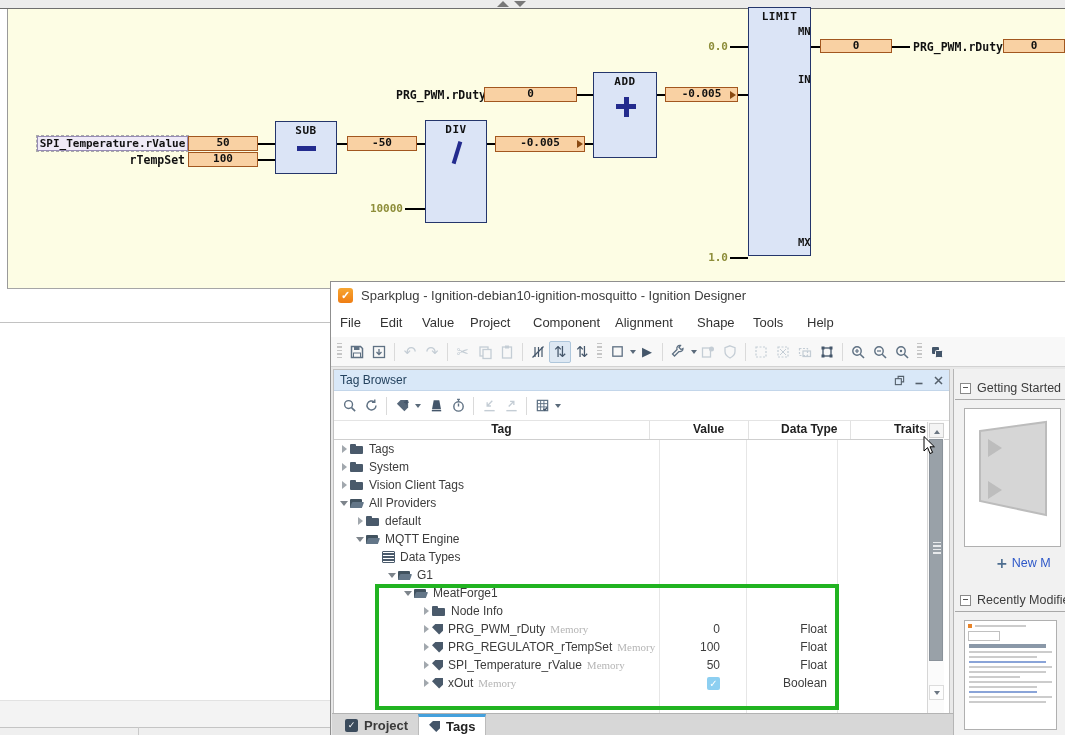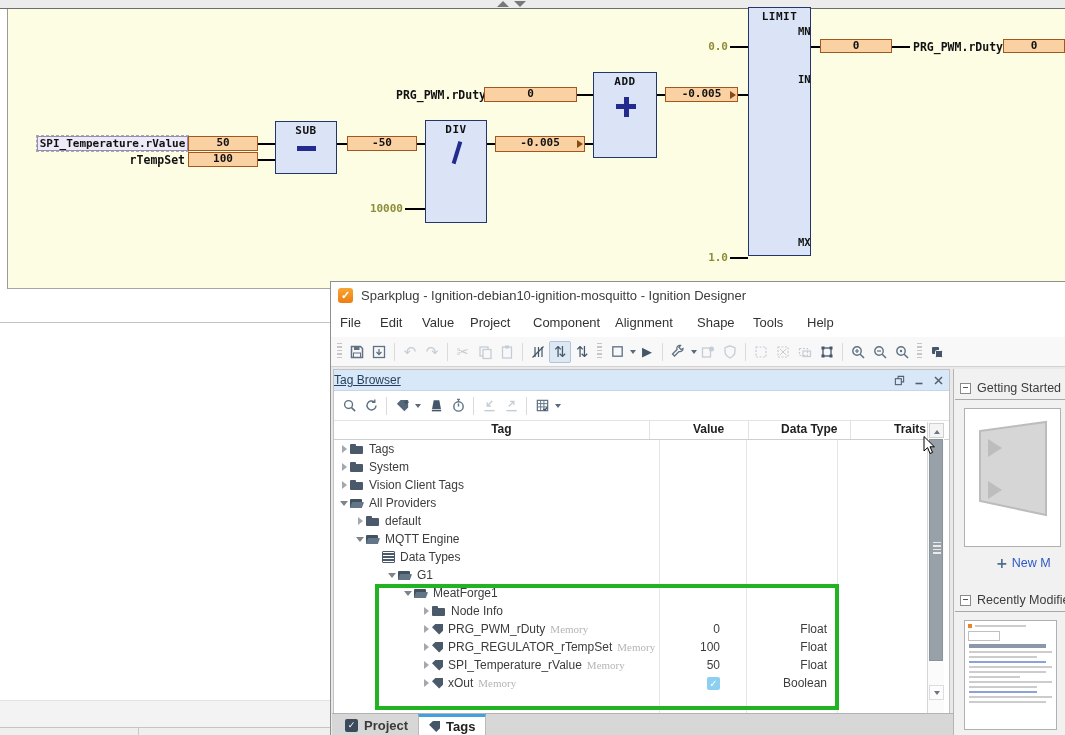--- a/index.html
+++ b/index.html
@@ -51,21 +51,21 @@
   .pressed{background:#dde8f3;border:1px solid #aec6db;border-radius:2px;box-sizing:border-box;}
   .glyph{font:15px "DejaVu Sans",sans-serif;}
   .sep{width:1px;height:18px;background:#dadada;margin:0 4px;flex:none;}
   .grip{width:5px;height:17px;margin:0 4px;flex:none;
         background:repeating-linear-gradient(to bottom,#c6c6c6 0 1.5px,transparent 1.5px 3.5px);}
   .caret{width:0;height:0;border-left:3.5px solid transparent;border-right:3.5px solid transparent;border-top:4px solid #5a6a7a;margin-left:2px;}
 
   
   #tagpanel{left:2px;top:87px;width:617px;height:344px;background:#fff;border:1px solid #c2c2c2;box-sizing:border-box;}
   #ptitle{height:20px;background:#d9e8f8;border-bottom:1px solid #c3d6ea;display:flex;align-items:center;}
-  #ptitle-label{font:12px "Liberation Sans",sans-serif;color:#24425e;text-decoration:underline;}
+  #ptitle-label{margin-left:6px;font:12px "Liberation Sans",sans-serif;color:#24425e;}
   #ptitle-buttons{margin-left:auto;margin-right:5px;display:flex;gap:9px;align-items:center;color:#55606b;}
   #ptoolbar{height:30px;background:#fff;border-bottom:1px solid #e4e4e4;display:flex;align-items:center;padding-left:4px;box-sizing:border-box;}
   #pheader{height:19px;display:flex;border-bottom:1px solid #cfcfcf;box-sizing:border-box;font:bold 12px "Liberation Sans",sans-serif;color:#222;}
   .hc{text-align:center;line-height:17px;padding-left:20px;}
   #rows-area{position:relative;height:273px;overflow:hidden;background:#fff;}
   .colsep{position:absolute;top:0;width:1px;height:273px;background:#e6e6e6;}
   .hsep{width:1px;height:100%;background:#e2e2e2;}
   .trow{display:flex;height:18px;align-items:center;font:12px "Liberation Sans",sans-serif;color:#3c3c3c;position:relative;}
   .c-tag{width:325px;display:flex;align-items:center;overflow:hidden;flex:none;}
   .c-val{width:87px;text-align:right;padding-right:26px;box-sizing:border-box;flex:none;}

